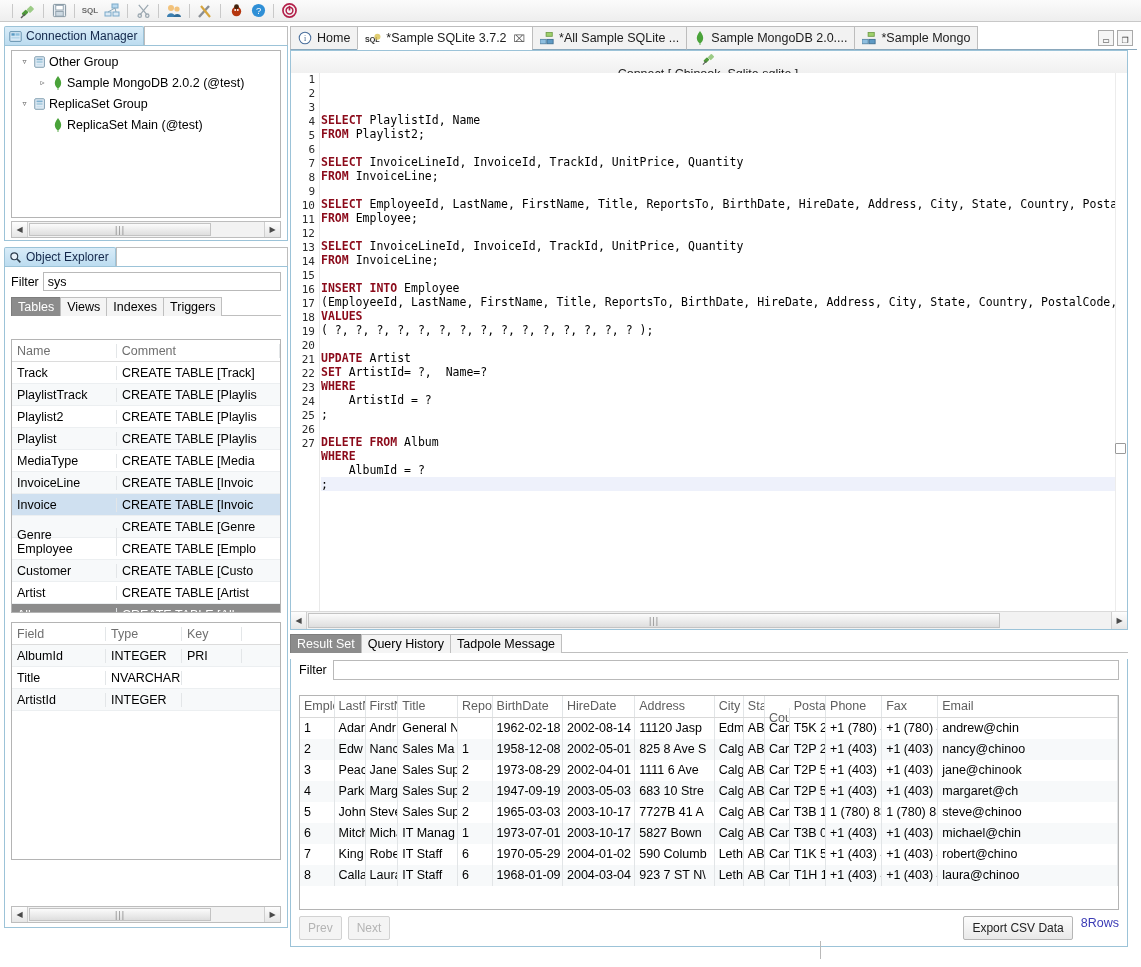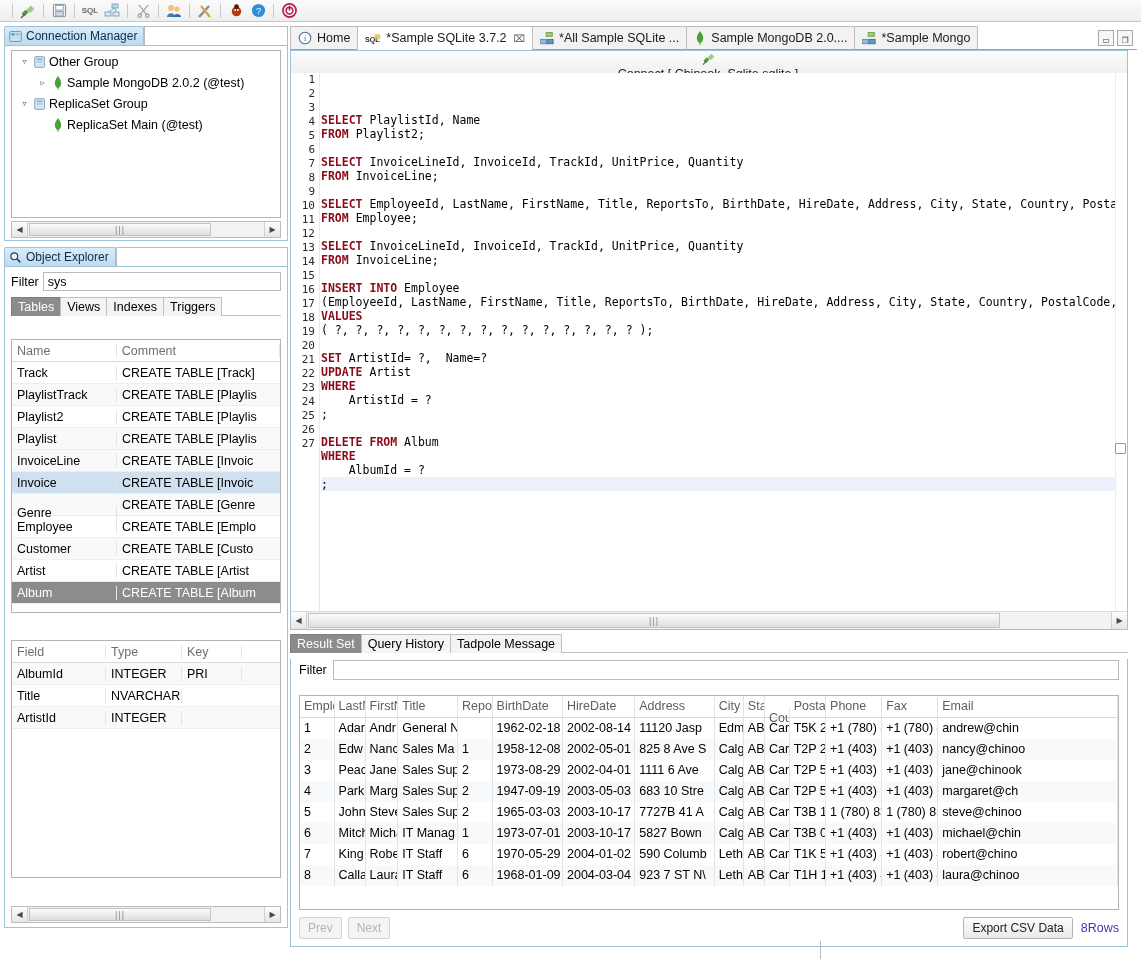--- a/index.html
+++ b/index.html
@@ -66,21 +66,21 @@
   .grid{border:1px solid #b4b4b4;background:#fff;overflow:hidden;box-sizing:border-box;}
   .grow{display:flex;height:21px;font-size:12.5px;align-items:center;border-bottom:1px solid #eceff1;}
   .grow.hdr{color:#6f6f6f;border-bottom:1px solid #dcdcdc;}
   .grow.alt{background:#f7f9fa;}
   .grow.sel-blue{background:#cfe0f0;}
   .grow.sel-grey{background:#8c8c8c;color:#fff;}
   .gc{padding-left:5px;overflow:hidden;white-space:nowrap;box-sizing:border-box;}
   .gc.b{border-right:1px solid #e3e6e8;}
 
   #tbl-grid{position:absolute;left:6px;right:6px;top:72px;height:274px;}
-  #fld-grid{position:absolute;left:6px;right:6px;top:373px;height:238px;}
+  #fld-grid{position:absolute;left:6px;right:6px;top:355px;height:238px;}
   #oe-hscroll{position:absolute;left:6px;right:6px;bottom:4px;}
 
   
   #right{position:absolute;left:290px;top:26px;width:847px;height:915px;}
   #edtabrow{display:flex;align-items:stretch;height:24px;}
   .edtab{display:flex;align-items:center;gap:5px;padding:0 7px;font-size:12.5px;
          border:1px solid #bdbdbd;border-bottom:1px solid #8aa7bb;background:#f2f2f2;margin-right:-1px;color:#1b1b1b;}
   .edtab.sel{background:#fff;border-bottom:1px solid #fff;font-weight:normal;}
   .edtab .x{font-size:10px;color:#555;margin-left:2px;}
   #edtabrow .filler{flex:1;border-bottom:1px solid #8aa7bb;}
@@ -114,21 +114,21 @@
   .restabfill{flex:1;border-bottom:1px solid #bfbfbf;}
   #resbody{border:1px solid #9cc3d8;border-top:none;background:#fff;height:288px;box-sizing:border-box;position:relative;}
   #resfilter{display:flex;align-items:center;height:22px;margin:6px 8px 0 8px;gap:6px;}
   #resfilter label{font-size:12.5px;}
   #resfilter .inp{flex:1;height:20px;border:1px solid #b9b9b9;background:#fff;box-sizing:border-box;}
   #resgrid{position:absolute;left:8px;right:8px;top:36px;height:215px;border:1px solid #b4b4b4;background:#fff;overflow:hidden;box-sizing:border-box;}
   .rrow{display:flex;height:21px;align-items:center;font-size:12.5px;}
   .rrow.hdr{color:#5e5e5e;border-bottom:1px solid #d9d9d9;}
   .rrow.alt{background:#f7f9fa;}
   .rc{padding-left:4px;overflow:hidden;white-space:nowrap;box-sizing:border-box;border-right:1px solid #e2e5e7;height:21px;line-height:21px;}
-  #resfooter{position:absolute;left:8px;right:8px;bottom:6px;height:24px;display:flex;align-items:center;}
+  #resfooter{position:absolute;left:8px;right:8px;bottom:6px;height:24px;display:flex;}
   .btn{border:1px solid #b5b5b5;background:linear-gradient(#fcfcfc,#e9e9e9);border-radius:2px;
        font-size:12px;padding:3px 8px;color:#222;}
   .btn.dis{color:#b4b4b4;background:#f4f4f4;border-color:#d2d2d2;}
   #rowcount{color:#3b3bb5;font-size:12.5px;margin-left:8px;}
   #bottomtick{position:absolute;left:820px;bottom:8px;width:1px;height:18px;background:#b9b9b9;}
 </style>
 </head>
 <body>
 
 <div id="toolbar">
@@ -322,20 +322,24 @@
             <div class="gc b" style="width: 128px;">PlaylistTrack</div>
             <div class="gc" style="width: 200px;">CREATE TABLE [Playlis</div>
           </div>
           <div class="grow">
             <div class="gc b" style="width: 128px;">Playlist2</div>
             <div class="gc" style="width: 200px;">CREATE TABLE [Playlis</div>
           </div>
           <div class="grow alt">
             <div class="gc b" style="width: 128px;">Playlist</div>
             <div class="gc" style="width: 200px;">CREATE TABLE [Playlis</div>
+          </div>
+          <div class="grow">
+            <div class="gc b" style="width: 128px;">MediaType</div>
+            <div class="gc" style="width: 200px;">CREATE TABLE [Media</div>
           </div>
           <div class="grow alt">
             <div class="gc b" style="width: 128px;">InvoiceLine</div>
             <div class="gc" style="width: 200px;">CREATE TABLE [Invoic</div>
           </div>
           <div class="grow sel-blue">
             <div class="gc b" style="width: 128px;">Invoice</div>
             <div class="gc" style="width: 200px;">CREATE TABLE [Invoic</div>
           </div>
           <div class="grow alt">
@@ -546,22 +550,22 @@
           <div class="cl"><span class="kw">FROM</span><span> Employee;</span></div>
           <div class="cl"><span></span></div>
           <div class="cl"><span class="kw">SELECT</span><span> InvoiceLineId, InvoiceId, TrackId, UnitPrice, Quantity</span></div>
           <div class="cl"><span class="kw">FROM</span><span> InvoiceLine;</span></div>
           <div class="cl"><span></span></div>
           <div class="cl"><span class="kw">INSERT INTO</span><span> Employee</span></div>
           <div class="cl"><span>(EmployeeId, LastName, FirstName, Title, ReportsTo, BirthDate, HireDate, Address, City, State, Country, PostalCode, Phone, Fax,</span></div>
           <div class="cl"><span class="kw">VALUES</span><span></span></div>
           <div class="cl"><span>( ?, ?, ?, ?, ?, ?, ?, ?, ?, ?, ?, ?, ?, ?, ? );</span></div>
           <div class="cl"><span></span></div>
+          <div class="cl"><span class="kw">UPDATE</span><span> Artist</span></div>
           <div class="cl"><span class="kw">SET</span><span> ArtistId= ?,  Name=?</span></div>
-          <div class="cl"><span class="kw">UPDATE</span><span> Artist</span></div>
           <div class="cl"><span class="kw">WHERE</span><span></span></div>
           <div class="cl"><span>    ArtistId = ?</span></div>
           <div class="cl"><span>;</span></div>
           <div class="cl"><span></span></div>
           <div class="cl"><span class="kw">DELETE FROM</span><span> Album</span></div>
           <div class="cl"><span class="kw">WHERE</span><span></span></div>
           <div class="cl"><span>    AlbumId = ?</span></div>
           <div class="cl cur"><span>;</span></div>
         </div>
     </div>

